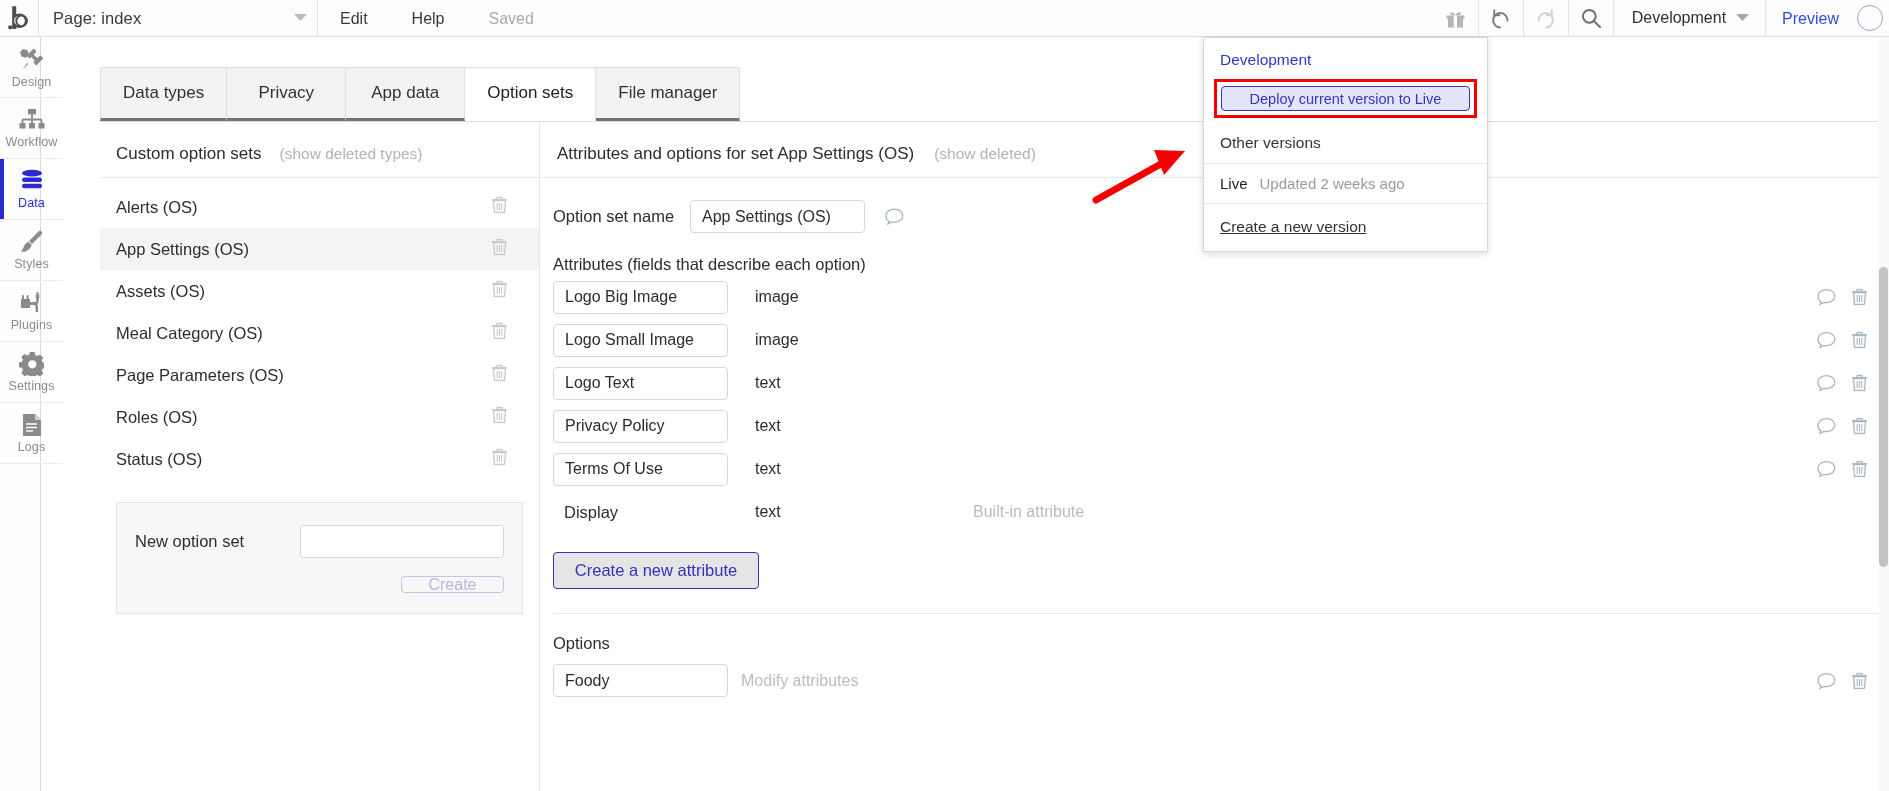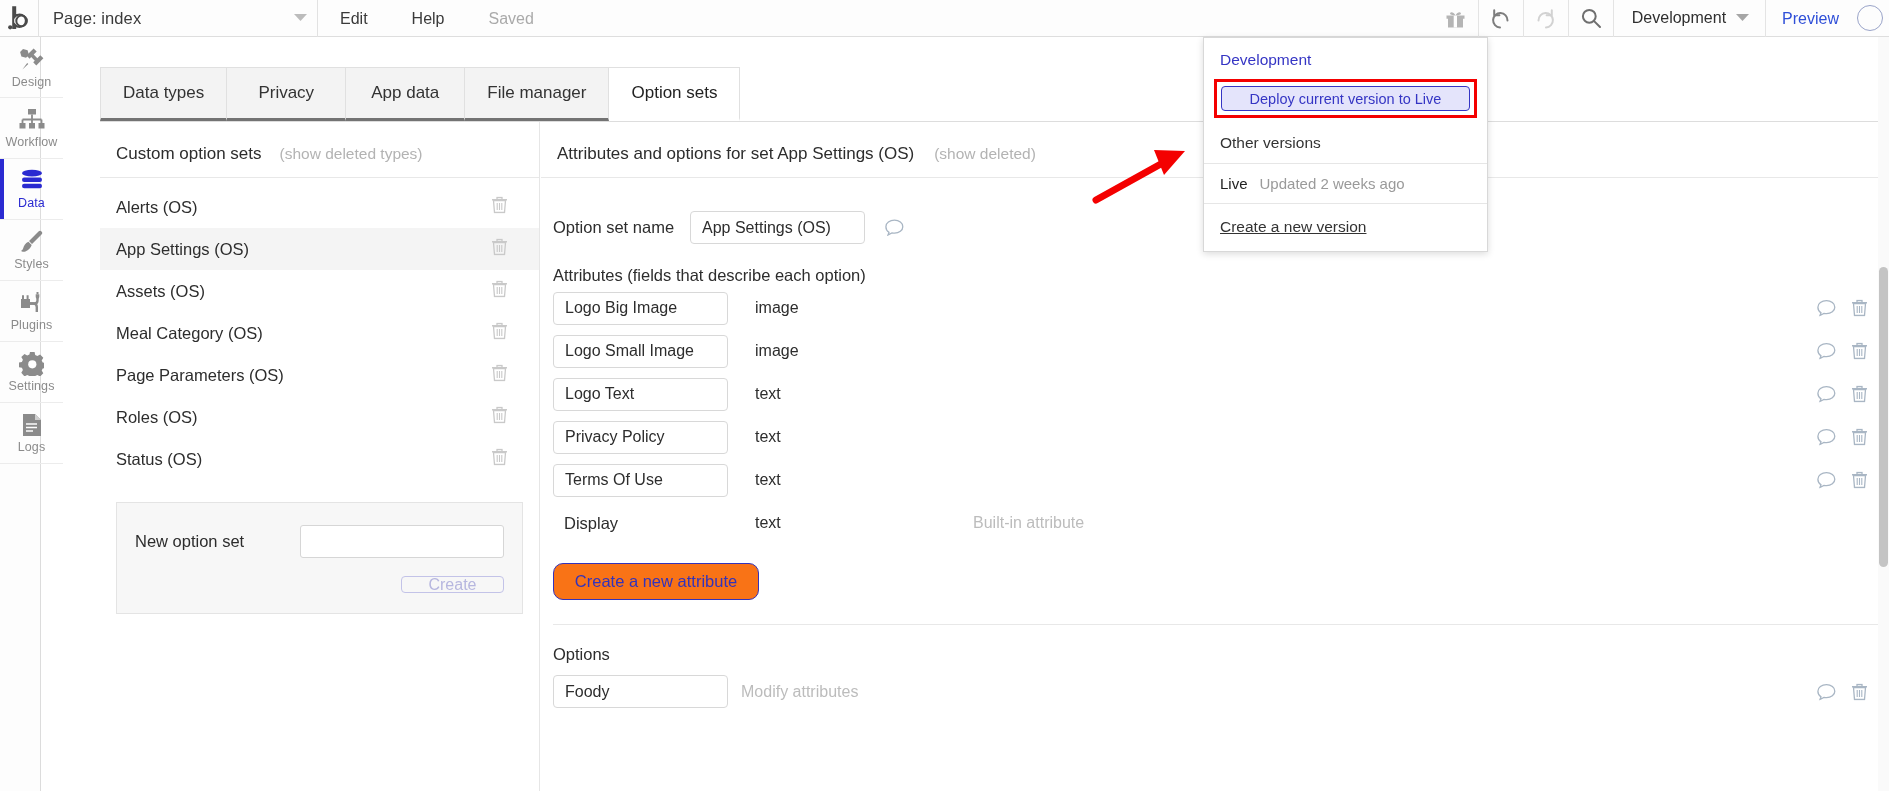--- a/index.html
+++ b/index.html
@@ -143,21 +143,21 @@
   }
 
   
   .rsec-head {
     display: flex; align-items: baseline; gap: 20px;
     padding: 22px 0 13px 16px; border-bottom: 1px solid #e8e8e8;
   }
   .rsec-head .t { font-size: 17px; color: #2d2d2d; }
   .rsec-head .sub { font-size: 15.5px; color: #b3b3b3; cursor: pointer; }
 
-  .form-row { display: flex; align-items: center; padding-left: 12px; margin-top: 33px; }
+  .form-row { display: flex; align-items: center; padding-left: 12px; margin-top: 22px; }
   .form-row .lbl { font-size: 16.5px; color: #2d2d2d; width: 137px; }
   .txtin {
     height: 33px; width: 175px; border: 1px solid #d8d8d8; border-radius: 4px;
     background: #fff; font-size: 16px; color: #2d2d2d; padding: 0 11px;
     display: flex; align-items: center;
   }
   .bubble-pad { margin-left: 20px; display: flex; align-items: center; cursor: pointer; }
 
   .attrs-title { font-size: 16.5px; color: #2d2d2d; padding-left: 12px; margin-top: 22px; }
 
@@ -172,21 +172,21 @@
     font-size: 16.5px; color: #2d2d2d; width: 175px; padding-left: 11px;
   }
   .row-icons {
     position: absolute; right: 22px; top: 50%; transform: translateY(-50%);
     display: flex; align-items: center; gap: 16px;
   }
   .row-icons .ic { cursor: pointer; display: flex; }
 
   .btn-outline {
     margin: 20px 0 0 12px; width: 206px; height: 37px;
-    border: 1px solid #3333bb; border-radius: 10px; background: #f97316;
+    border: 1px solid #3333bb; border-radius: 4px; background: #e5e5e5;
     color: #3333bb; font-size: 16.5px;
     display: flex; align-items: center; justify-content: center; cursor: pointer;
   }
 
   .options-divider { border-top: 1px solid #e8e8e8; margin: 24px 0 0 12px; }
   .options-title { font-size: 16.5px; color: #2d2d2d; padding-left: 12px; margin-top: 20px; }
   .opt-row { display: flex; align-items: center; padding-left: 12px; margin-top: 11px; position: relative; }
   .opt-row .modify { font-size: 16px; color: #bcbcbc; margin-left: 13px; cursor: pointer; }
 
   
@@ -398,22 +398,22 @@
       <span class="rl">Logs</span>
     </div>
   </div>
 
   <div class="main">
 
     <div class="tabs">
       <div class="tab">Data types</div>
       <div class="tab">Privacy</div>
       <div class="tab">App data</div>
+      <div class="tab active">Option sets</div>
       <div class="tab">File manager</div>
-      <div class="tab active">Option sets</div>
     </div>
 
     <div class="col-left">
       <div class="sec-head">
         <span class="t">Custom option sets</span>
         <span class="sub">(show deleted types)</span>
       </div>
 
       <div class="os-list">
         <div class="os-row">

